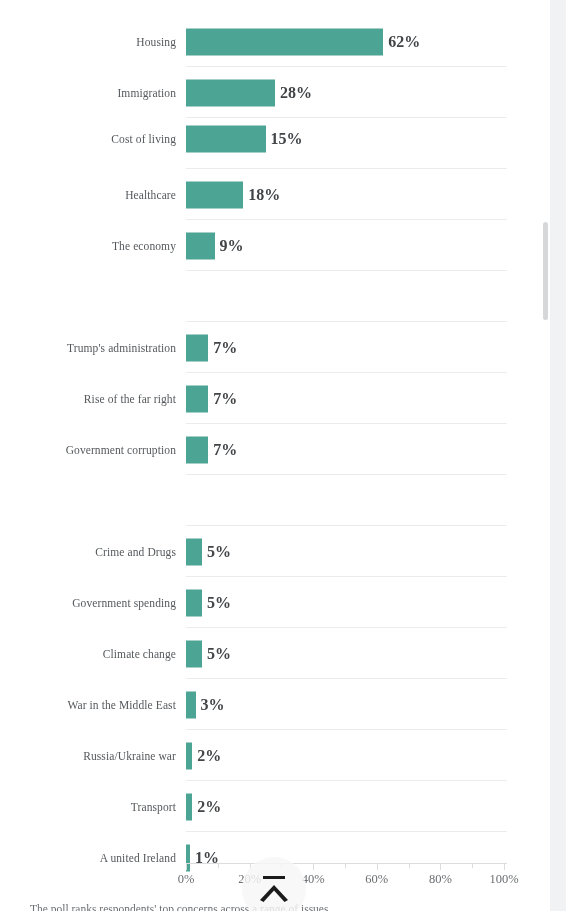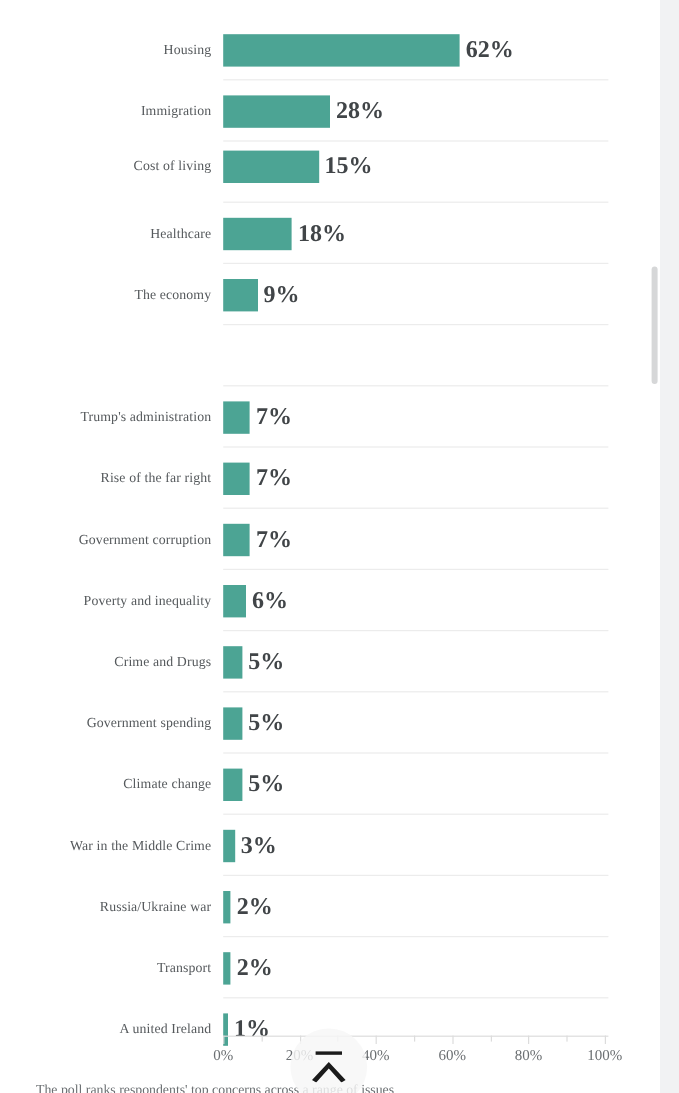--- a/index.html
+++ b/index.html
@@ -66,21 +66,21 @@
     transform: translateY(-50%);
     height: 27px;
     background: #4ca494;
   }
 
   .bar-value {
     position: absolute;
     top: 50%;
     transform: translateY(-50%);
     font-family: "Liberation Serif", serif;
-    font-size: 20px;
+    font-size: 16px;
     font-weight: 700;
     color: #414548;
     white-space: nowrap;
   }
 
   .row-sep {
     position: absolute;
     left: 186px;
     width: 321px;
     height: 1px;
@@ -225,46 +225,41 @@
           <div class="bar" style="width: 22.26px; background: rgb(76, 164, 148);"></div>
           <div class="bar-value" style="left: 213.26px;">7%</div>
         </div>
         <div class="row-sep" style="top: 423px; background: rgb(236, 236, 236);"></div>
         <div class="row" style="top: 424px;">
           <div class="row-label">Government corruption</div>
           <div class="bar" style="width: 22.26px; background: rgb(76, 164, 148);"></div>
           <div class="bar-value" style="left: 213.26px;">7%</div>
         </div>
         <div class="row-sep" style="top: 474px; background: rgb(236, 236, 236);"></div>
-        <div class="row" style="top: 475px;">
-          <div class="row-label">Poverty and inequality</div>
-          <div class="bar" style="width: 19.08px; background: rgb(76, 164, 148);"></div>
-          <div class="bar-value" style="left: 210.08px;">6%</div>
-        </div>
         <div class="row-sep" style="top: 525px; background: rgb(236, 236, 236);"></div>
         <div class="row" style="top: 526px;">
           <div class="row-label">Crime and Drugs</div>
           <div class="bar" style="width: 15.9px; background: rgb(76, 164, 148);"></div>
           <div class="bar-value" style="left: 206.9px;">5%</div>
         </div>
         <div class="row-sep" style="top: 576px; background: rgb(236, 236, 236);"></div>
         <div class="row" style="top: 577px;">
           <div class="row-label">Government spending</div>
           <div class="bar" style="width: 15.9px; background: rgb(76, 164, 148);"></div>
           <div class="bar-value" style="left: 206.9px;">5%</div>
         </div>
         <div class="row-sep" style="top: 627px; background: rgb(236, 236, 236);"></div>
         <div class="row" style="top: 628px;">
           <div class="row-label">Climate change</div>
           <div class="bar" style="width: 15.9px; background: rgb(76, 164, 148);"></div>
           <div class="bar-value" style="left: 206.9px;">5%</div>
         </div>
         <div class="row-sep" style="top: 678px; background: rgb(236, 236, 236);"></div>
         <div class="row" style="top: 679px;">
-          <div class="row-label">War in the Middle Crime</div>
+          <div class="row-label">War in the Middle East</div>
           <div class="bar" style="width: 9.54px; background: rgb(76, 164, 148);"></div>
           <div class="bar-value" style="left: 200.54px;">3%</div>
         </div>
         <div class="row-sep" style="top: 729px; background: rgb(236, 236, 236);"></div>
         <div class="row" style="top: 730px;">
           <div class="row-label">Russia/Ukraine war</div>
           <div class="bar" style="width: 6.36px; background: rgb(76, 164, 148);"></div>
           <div class="bar-value" style="left: 197.36px;">2%</div>
         </div>
         <div class="row-sep" style="top: 780px; background: rgb(236, 236, 236);"></div>

